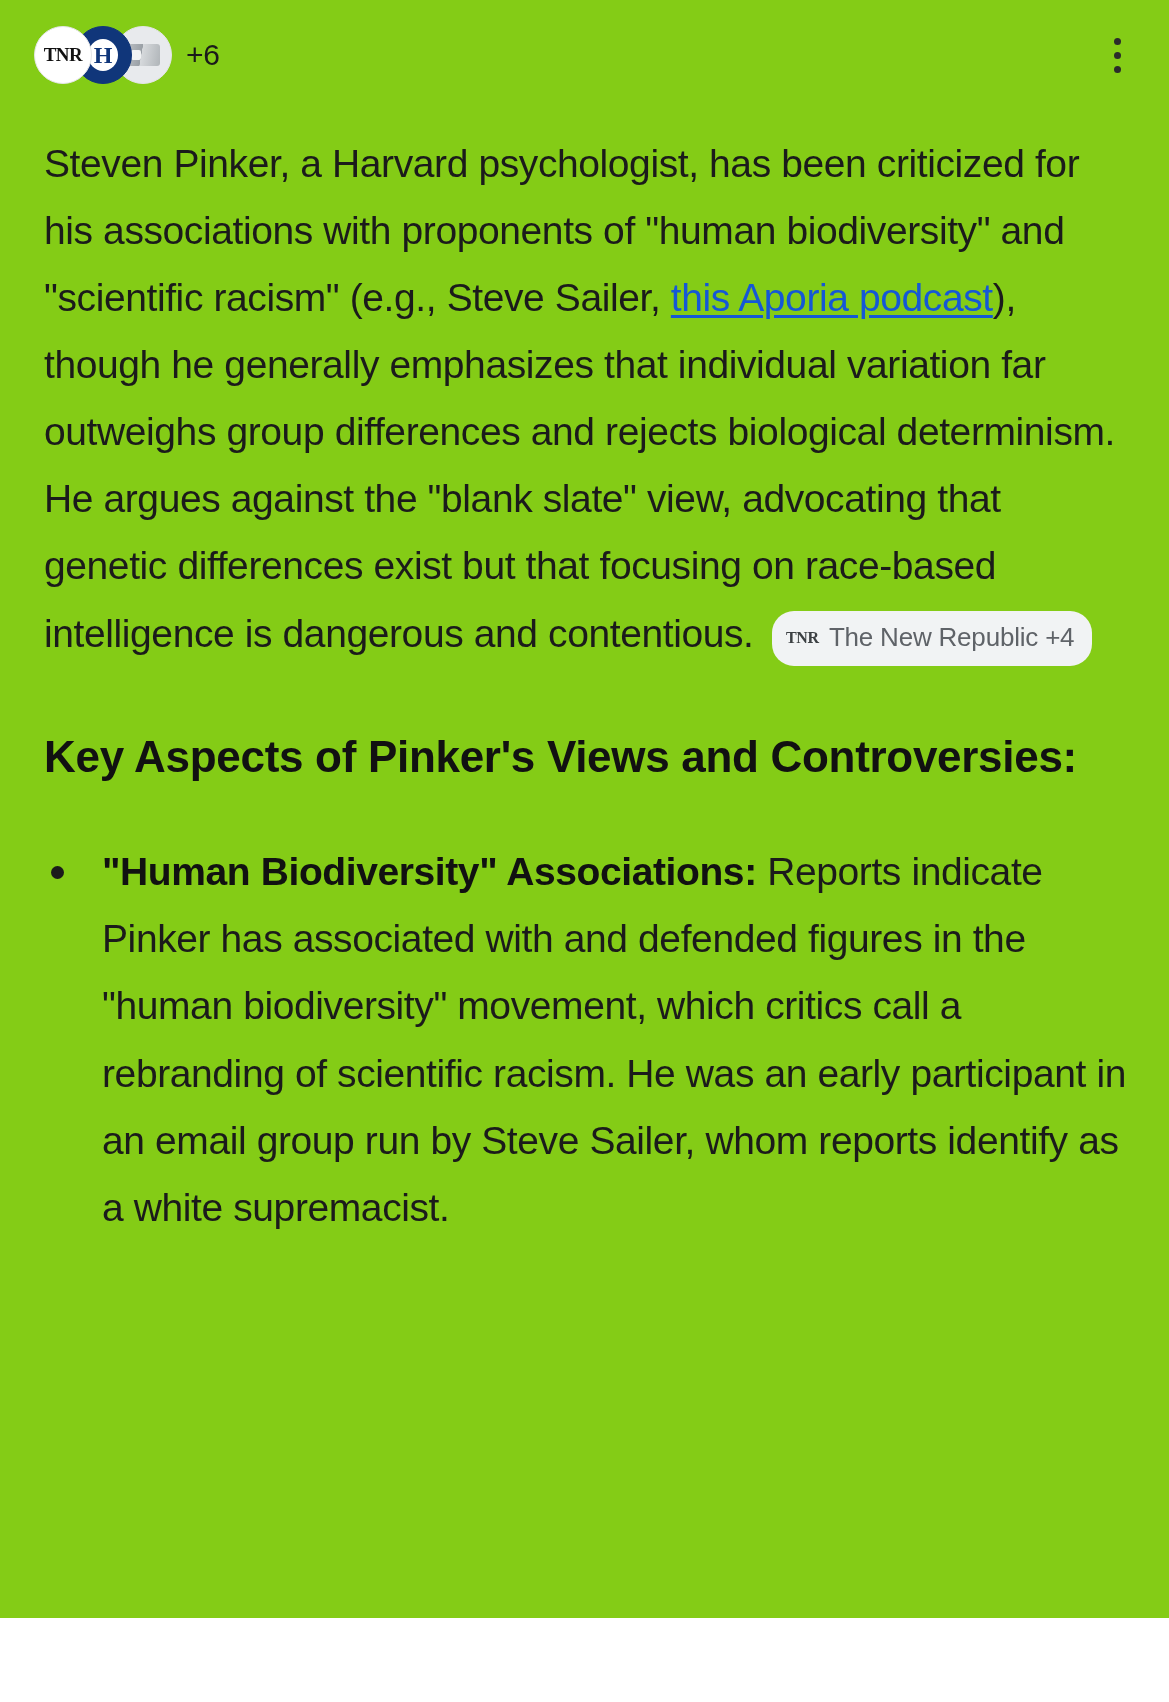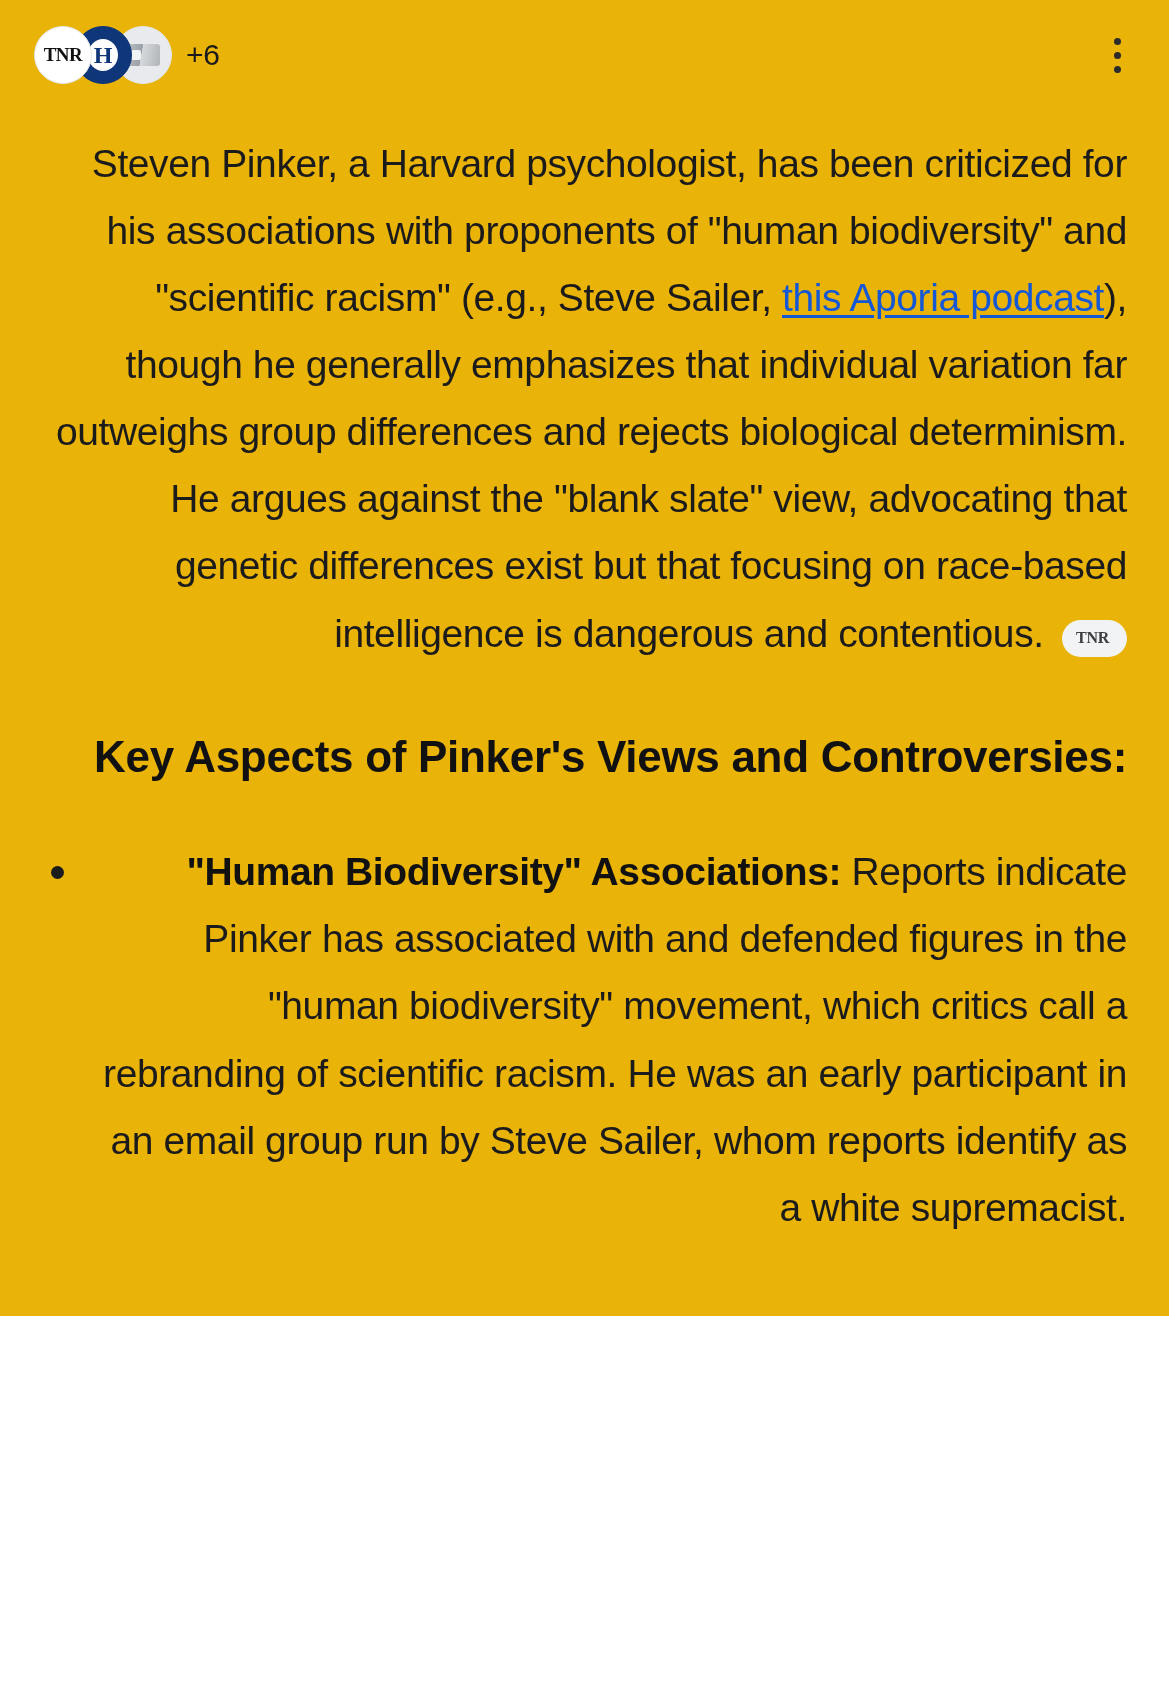--- a/index.html
+++ b/index.html
@@ -9,22 +9,22 @@
     background: #ffffff;
     width: 1169px;
     height: 1702px;
     font-family: "Liberation Sans", sans-serif;
     -webkit-font-smoothing: antialiased;
   }
 
   .page {
     position: relative;
     width: 1169px;
-    height: 1316px;
-    background: #eab308;
+    height: 1618px;
+    background: #84cc16;
     overflow: hidden;
   }
 
   
   .header {
     position: relative;
     height: 110px;
     display: flex;
     align-items: center;
     padding: 0 30px 0 34px;
@@ -112,21 +112,20 @@
     display: block;
     width: 7px;
     height: 7px;
     border-radius: 50%;
     background: #2b2b2b;
   }
 
   
   .content {
     padding: 0 42px 0 44px;
-    text-align: right;
   }
 
   .para {
     font-size: 39px;
     line-height: 1.72;
     color: #1b1b1b;
     letter-spacing: -0.4px;
     margin: 20px 0 0 0;
     font-weight: 400;
   }
@@ -217,20 +216,21 @@
       <i></i>
       <i></i>
       <i></i>
     </div>
   </div>
 
   <div class="content">
 
     <p class="para"><span>Steven Pinker, a Harvard psychologist, has been criticized for his associations with proponents of "human biodiversity" and "scientific racism" (e.g., Steve Sailer, </span><a class="link" href="#">this Aporia podcast</a><span>), though he generally emphasizes that individual variation far outweighs group differences and rejects biological determinism. He argues against the "blank slate" view, advocating that genetic differences exist but that focusing on race-based intelligence is dangerous and contentious. </span><span class="cite-pill">
           <span class="cite-logo">TNR</span>
+          <span>The New Republic +4</span>
         </span></p>
 
     <h2 class="section-title">Key Aspects of Pinker's Views and Controversies:</h2>
 
     <ul class="bullets">
       <li><span class="b-strong">"Human Biodiversity" Associations:</span><span> Reports indicate Pinker has associated with and defended figures in the "human biodiversity" movement, which critics call a rebranding of scientific racism. He was an early participant in an email group run by Steve Sailer, whom reports identify as a white supremacist.</span></li>
     </ul>
 
   </div>
 </div>

